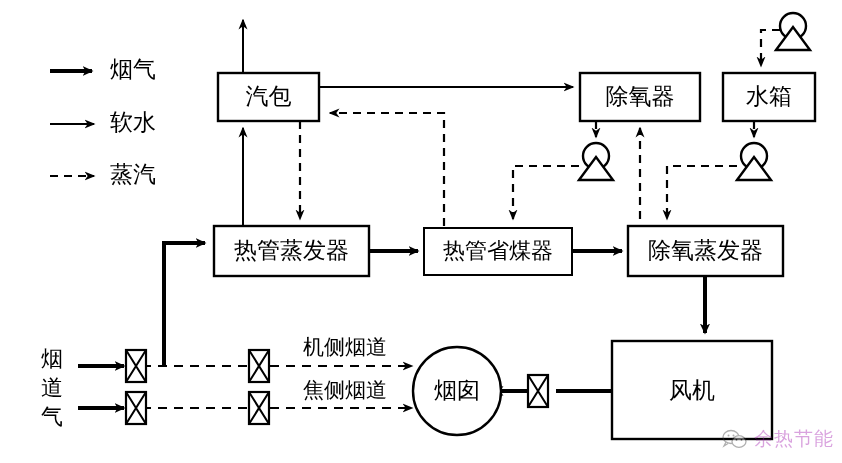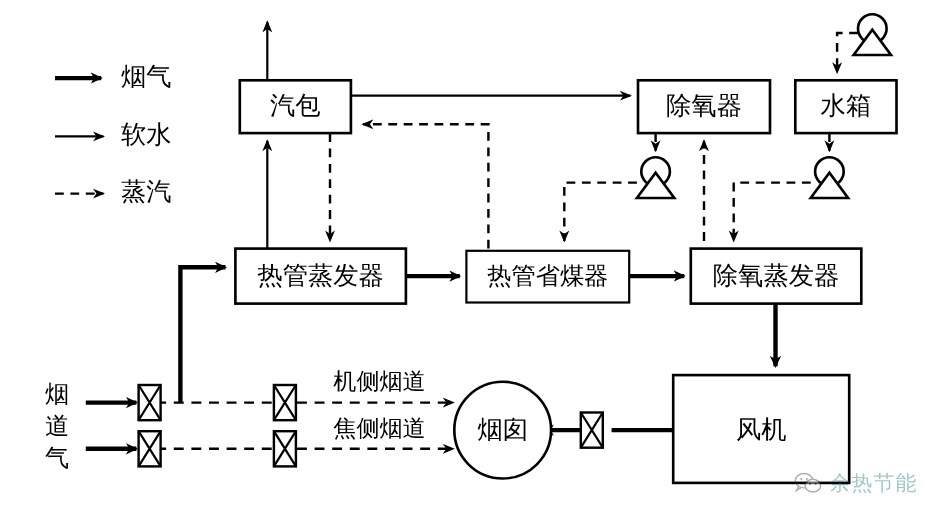--- a/index.html
+++ b/index.html
@@ -105,21 +105,21 @@
     bottom: 8px;
     display: flex;
     align-items: center;
     gap: 6px;
     opacity: 0.40;
     pointer-events: none;
   }
   .watermark-text {
     font-family: "Liberation Sans", "DejaVu Sans", sans-serif;
     font-size: 19px;
-    color: #0f766e;
+    color: #a21caf;
     letter-spacing: 1px;
   }
   .wm-icon {
     width: 26px;
     height: 22px;
   }
 </style>
 </head>
 <body>
 

